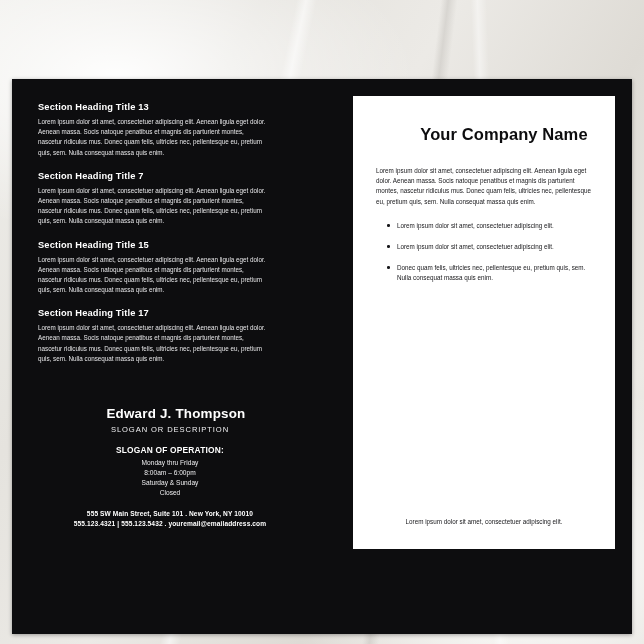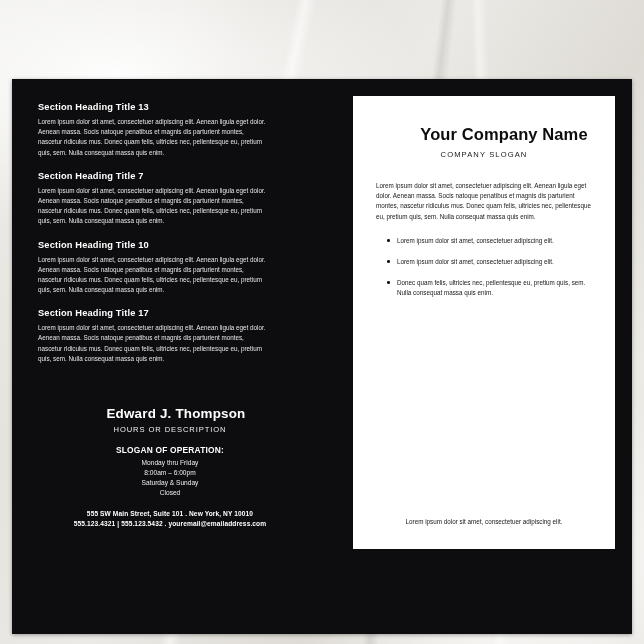--- a/index.html
+++ b/index.html
@@ -206,48 +206,47 @@
       <h2 class="sect-head">Section Heading Title 13</h2>
       <p class="sect-body">Lorem ipsum dolor sit amet, consectetuer adipiscing elit. Aenean ligula eget dolor. Aenean massa. Socis natoque penatibus et magnis dis parturient montes, nascetur ridiculus mus. Donec quam felis, ultricies nec, pellentesque eu, pretium quis, sem. Nulla consequat massa quis enim.</p>
     </div>
 
     <div class="sect">
       <h2 class="sect-head">Section Heading Title 7</h2>
       <p class="sect-body">Lorem ipsum dolor sit amet, consectetuer adipiscing elit. Aenean ligula eget dolor. Aenean massa. Socis natoque penatibus et magnis dis parturient montes, nascetur ridiculus mus. Donec quam felis, ultricies nec, pellentesque eu, pretium quis, sem. Nulla consequat massa quis enim.</p>
     </div>
 
     <div class="sect">
-      <h2 class="sect-head">Section Heading Title 10</h2>
+      <h2 class="sect-head">Section Heading Title 15</h2>
       <p class="sect-body">Lorem ipsum dolor sit amet, consectetuer adipiscing elit. Aenean ligula eget dolor. Aenean massa. Socis natoque penatibus et magnis dis parturient montes, nascetur ridiculus mus. Donec quam felis, ultricies nec, pellentesque eu, pretium quis, sem. Nulla consequat massa quis enim.</p>
     </div>
 
     <div class="sect">
       <h2 class="sect-head">Section Heading Title 17</h2>
       <p class="sect-body">Lorem ipsum dolor sit amet, consectetuer adipiscing elit. Aenean ligula eget dolor. Aenean massa. Socis natoque penatibus et magnis dis parturient montes, nascetur ridiculus mus. Donec quam felis, ultricies nec, pellentesque eu, pretium quis, sem. Nulla consequat massa quis enim.</p>
     </div>
 
     <div class="left-bottom">
       <div class="person-name">Edward J. Thompson</div>
-      <div class="person-title">HOURS OR DESCRIPTION</div>
+      <div class="person-title">SLOGAN OR DESCRIPTION</div>
       <div class="hours-head">SLOGAN OF OPERATION:</div>
       <div class="hours-line">Monday thru Friday</div>
       <div class="hours-line">8:00am – 6:00pm</div>
       <div class="hours-line">Saturday &amp; Sunday</div>
       <div class="hours-line">Closed</div>
       <div class="addr">
         <div>555 SW Main Street, Suite 101 . New York, NY 10010</div>
         <div>555.123.4321 | 555.123.5432 . youremail@emailaddress.com</div>
       </div>
     </div>
   </div>
 
   <div class="right-panel">
     <div class="right-inner">
       <h1 class="company-name">Your Company Name</h1>
-      <div class="company-slogan">COMPANY SLOGAN</div>
       <p class="right-para">Lorem ipsum dolor sit amet, consectetuer adipiscing elit. Aenean ligula eget dolor. Aenean massa. Socis natoque penatibus et magnis dis parturient montes, nascetur ridiculus mus. Donec quam felis, ultricies nec, pellentesque eu, pretium quis, sem. Nulla consequat massa quis enim.</p>
       <ul class="bullets">
         <li>Lorem ipsum dolor sit amet, consectetuer adipiscing elit.</li>
         <li>Lorem ipsum dolor sit amet, consectetuer adipiscing elit.</li>
         <li>Donec quam felis, ultricies nec, pellentesque eu, pretium quis, sem. Nulla consequat massa quis enim.</li>
       </ul>
       <div class="right-footer">Lorem ipsum dolor sit amet, consectetuer adipiscing elit.</div>
     </div>
   </div>
 

